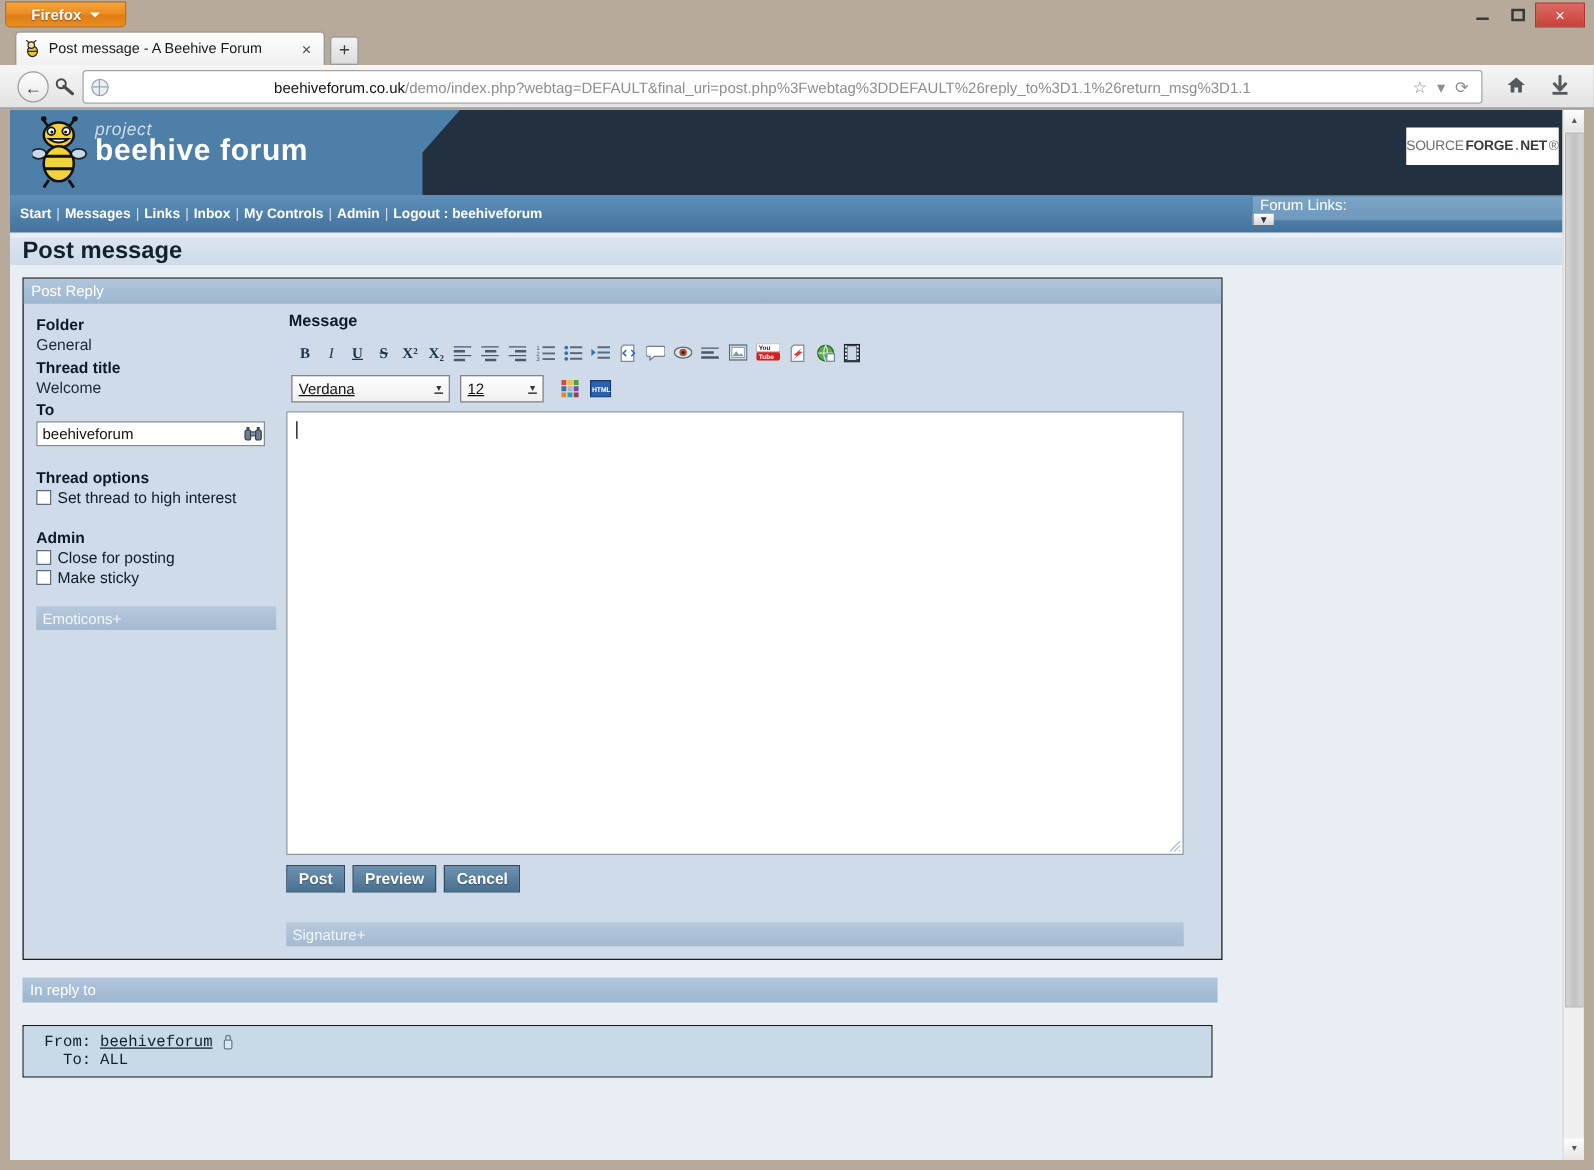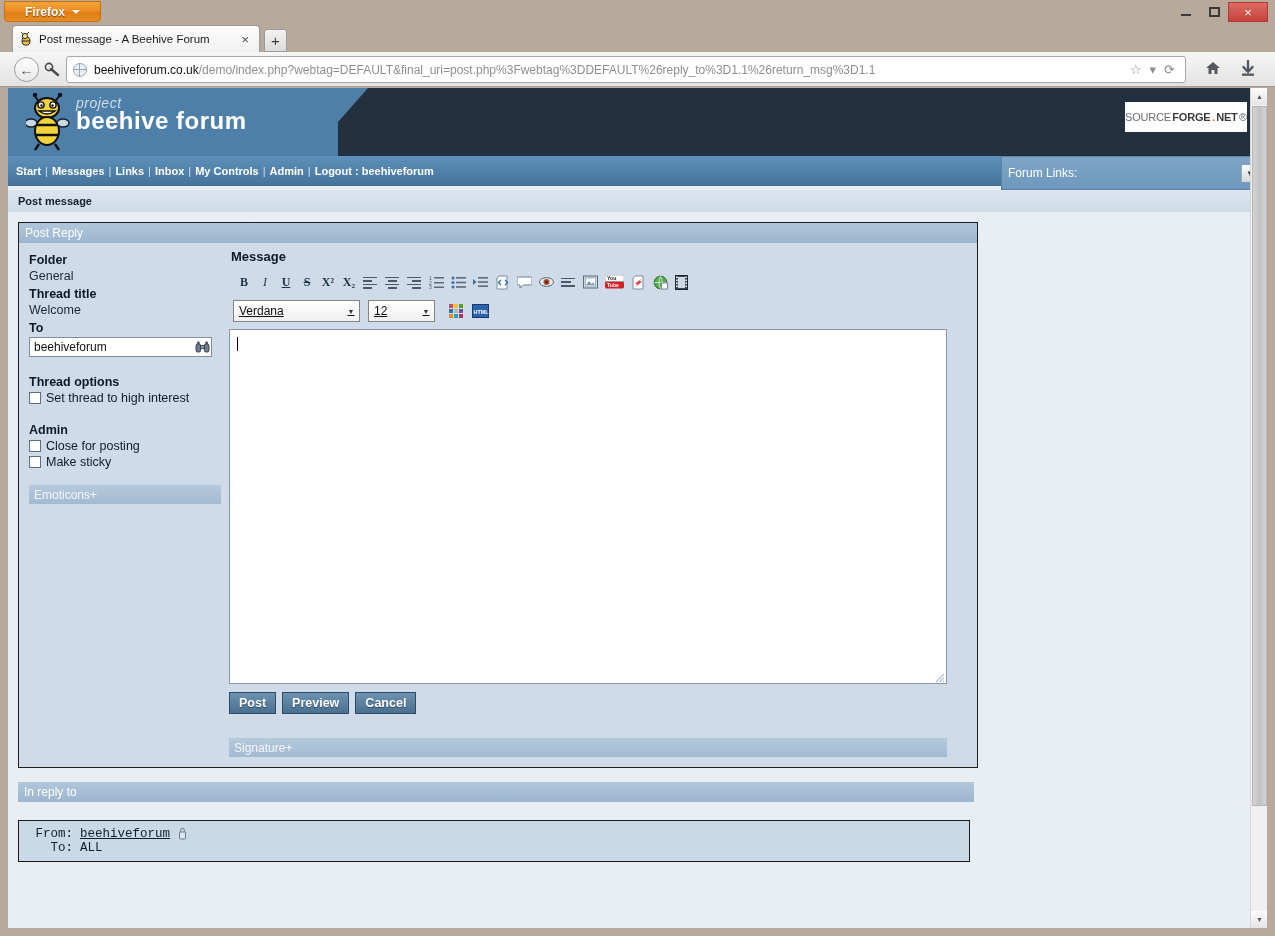--- a/index.html
+++ b/index.html
@@ -51,21 +51,21 @@
 
   
   #navbar { position:absolute; left:0; top:52px; width:1275px; height:35px;
             background:linear-gradient(to bottom,#f6f6f6,#e3e3e3); border-bottom:1px solid #9d9d9d; }
   #back-btn { position:absolute; left:14px; top:5px; width:25px; height:25px; border-radius:50%;
               background:linear-gradient(to bottom,#fefefe,#e8e8e8); border:1px solid #9d9d9d;
               display:flex; align-items:center; justify-content:center; color:#46494d; font-size:14px; }
   #fwd-arrow { position:absolute; left:44px; top:9px; width:17px; height:17px; color:#5a5a5a; font-size:15px; }
   #urlbar { position:absolute; left:66px; top:4px; width:1120px; height:27px;
             background:#fff; border:1px solid #a6a6a6; border-radius:3px;
-            display:flex; align-items:center; padding:0 6px; }
+            display:flex; align-items:center; padding:0 6px;text-align:center; }
   #urlbar .globe { width:14px; height:14px; border-radius:50%; border:1.5px solid #9aa6b2; margin-right:7px; flex:none; position:relative; background:#e9eff5; }
   #urlbar .globe::before { content:""; position:absolute; left:-0.5px; top:5px; width:13px; height:1.2px; background:#9aa6b2; }
   #urlbar .globe::after { content:""; position:absolute; left:5px; top:-0.5px; width:1.2px; height:13px; background:#9aa6b2; }
   #url-text { font-size:12px; white-space:nowrap; overflow:hidden; flex:1; }
   #url-text .host { color:#111; }
   #url-text .path { color:#8e8e8e; }
   .url-icon { color:#8d8d8d; font-size:13px; padding:0 4px; }
   #home-btn { position:absolute; left:1204px; top:8px; color:#54595f; font-size:17px; }
   #dl-btn { position:absolute; left:1240px; top:8px; color:#54595f; font-size:17px; }
 
@@ -85,32 +85,32 @@
              display:flex; align-items:center; justify-content:space-between; font-size:11px; letter-spacing:-.2px; color:#6d6d6d; }
   #sf-logo b { color:#3b3b3b; }
   #sf-logo .dot { color:#e07020; font-weight:bold; }
 
   
   #bh-nav { position:relative; width:1251px; height:30px; background:linear-gradient(to bottom,#5d90ba,#44739b);
             display:flex; align-items:center; padding-left:8px; }
   #bh-nav a { color:#fff; font-size:11px; font-weight:bold; text-decoration:none; margin-right:4px; }
   #bh-nav .sep { color:#cfe0ee; font-size:11px; margin-right:4px; }
 
-  #forum-links { position:absolute; right:8px; top:68px; width:258px; height:34px;
+  #forum-links { position:absolute; right:8px; top:68px; width:258px; height:21px;
                  background:linear-gradient(to bottom,#7da5c6,#6d99bd); border:1px solid #5b82a5;
-                 display:flex; align-items:center; }
+                 display:flex; align-items:flex-start;flex-direction:column; }
   #forum-links .fl-label { color:#fff; font-size:12px; padding-left:6px; flex:1; }
   #forum-links .fl-arrow { width:17px; height:17px; background:linear-gradient(to bottom,#fdfdfd,#d6d6d6);
                            border-left:1px solid #9aa; display:flex; align-items:center; justify-content:center; font-size:8px; color:#333; }
 
   
   #page-title-bar { position:relative; margin:4px 0 0 0; width:1242px; height:22px;
                     background:linear-gradient(to bottom,#dbe5f0,#cfdbe9);
                     display:flex; align-items:center; padding-left:10px; }
-  #page-title-bar .pt { font-size:11px; font-weight:bold; color:#14202c; }
+  #page-title-bar .pt { font-size:19px; font-weight:bold; color:#14202c; }
 
   
   #content { position:relative; padding:10px 0 0 10px; }
 
   
   #post-panel { width:960px; border:1px solid #1d1d1d; background:#cfdbe8; }
   .panel-bar { height:20px; background:linear-gradient(to bottom,#b1c6da,#9cb6cf);
                display:flex; align-items:center; padding:0 6px; color:#fff; font-size:12px; }
 
   #panel-body { display:flex; padding:6px 0 10px 0; }

